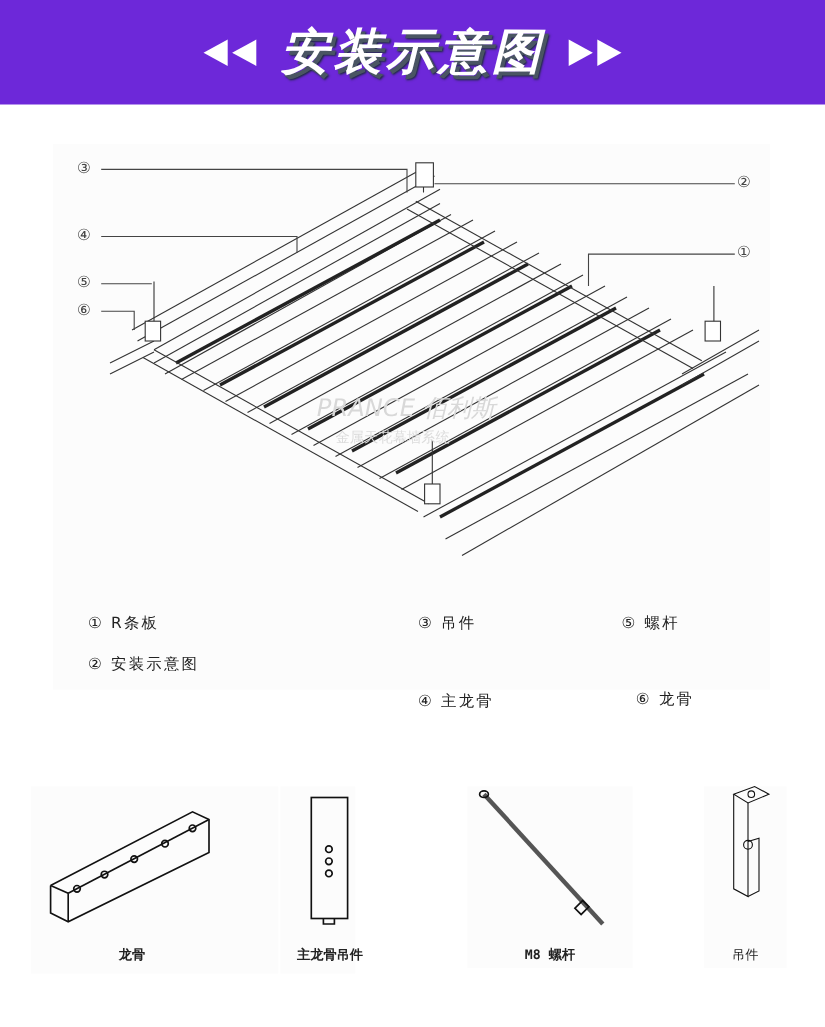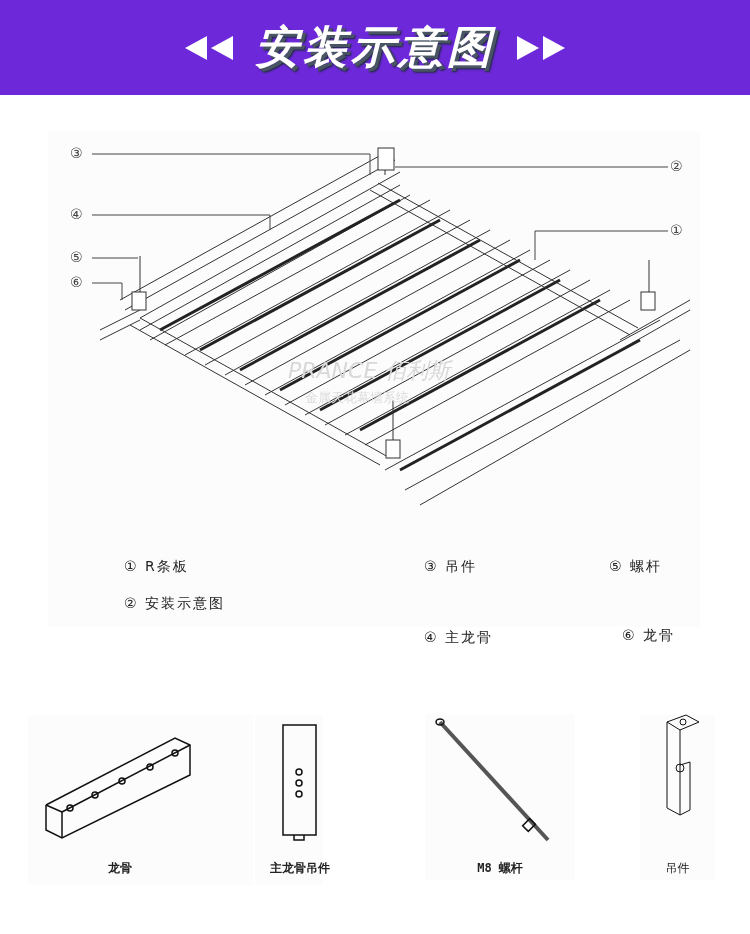--- a/index.html
+++ b/index.html
@@ -11,21 +11,21 @@
   .banner-title { color:#ffffff; font-size:44px; font-weight:bold; font-style:italic; letter-spacing:4px;
                   text-shadow:3px 3px 0 #4a5563, 4px 4px 2px #1b2a3a; margin:0 22px; }
   .arrows { display:flex; gap:4px; }
   .tri-l { width:0; height:0; border-top:12px solid transparent; border-bottom:12px solid transparent;
            border-right:22px solid #ffffff; }
   .tri-r { width:0; height:0; border-top:12px solid transparent; border-bottom:12px solid transparent;
            border-left:22px solid #ffffff; }
   .panel { position:absolute; left:48px; top:131px; width:652px; height:496px; background:#fcfcfc; }
   .diagram-svg { position:absolute; left:0; top:0; }
   .callout { position:absolute; font-size:14px; color:#444; font-family:"DejaVu Sans", sans-serif; }
-  .legend { position:absolute; font-size:14px; color:#222; letter-spacing:2px;margin-left:44px; }
+  .legend { position:absolute; font-size:14px; color:#222; letter-spacing:2px; }
   .parts-panel { position:absolute; background:#fcfcfc; }
   .part-label { position:absolute; font-size:12px; color:#222; font-weight:bold; text-align:center; }
 </style>
 </head>
 <body>
 
 <div class="banner">
   <div class="banner-inner">
     <div class="arrows">
       <div class="tri-l"></div>

